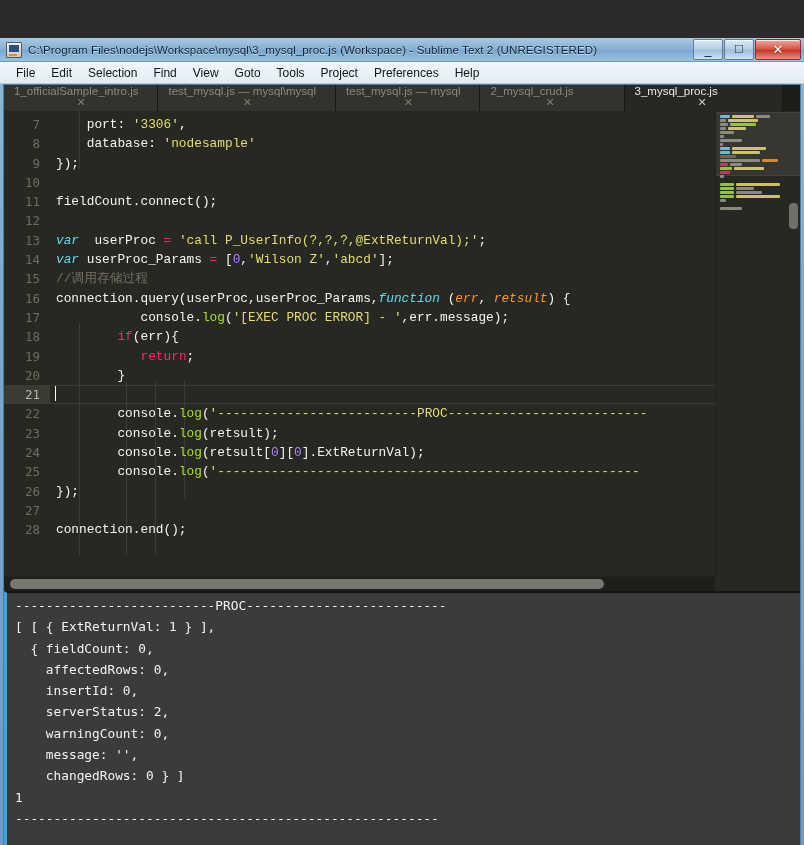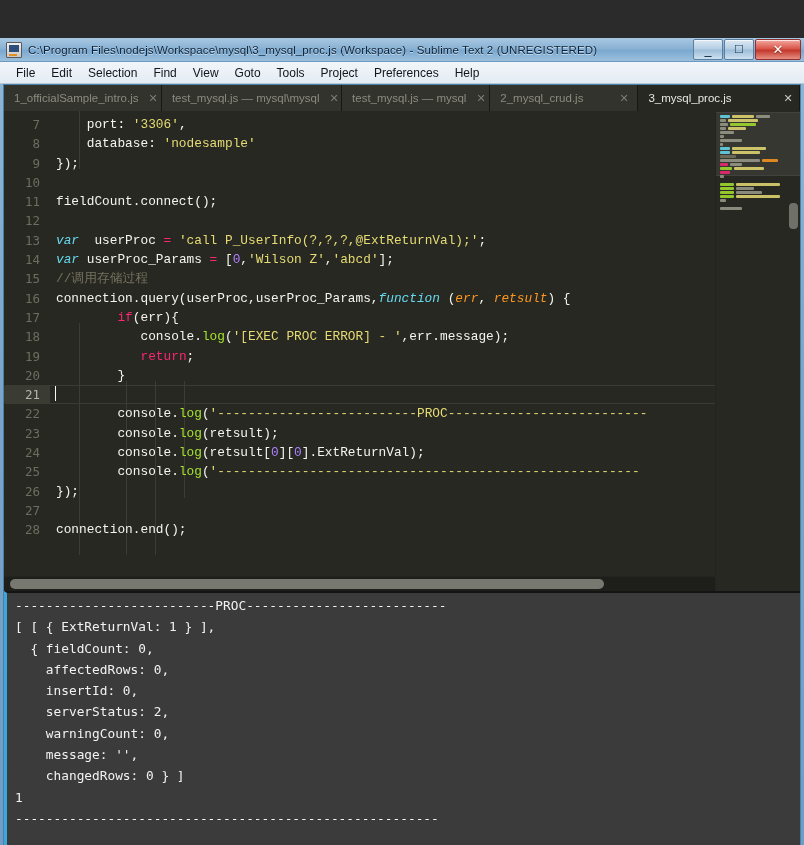--- a/index.html
+++ b/index.html
@@ -140,20 +140,21 @@
     display: flex;
     align-items: center;
     padding: 0 9px 0 10px;
     background: #32332c;
     border-right: 1px solid #171812;
     color: #8b8b80;
     font-size: 11.5px;
     white-space: nowrap;
     position: relative;
     min-width: 0;
+    flex-direction: column;
   }
   .tab.active {
     background: #272822;
     color: #e8e8e2;
   }
   .tab-label { margin-right: 10px; }
   .tab-close {
     font-size: 11px;
     color: #7d7d72;
     font-family: "DejaVu Sans", sans-serif;
@@ -464,23 +465,23 @@
             <div class="cline"> </div>
 
             <div class="cline"><span class="t-key">var</span><span class="t-pun">  userProc </span><span class="t-op">=</span><span class="t-pun"> </span><span class="t-str">'call P_UserInfo(?,?,?,@ExtReturnVal);'</span><span class="t-pun">;</span></div>
 
             <div class="cline"><span class="t-key">var</span><span class="t-pun"> userProc_Params </span><span class="t-op">=</span><span class="t-pun"> [</span><span class="t-num">0</span><span class="t-pun">,</span><span class="t-str">'Wilson Z'</span><span class="t-pun">,</span><span class="t-str">'abcd'</span><span class="t-pun">];</span></div>
 
             <div class="cline"><span class="t-com">//调用存储过程</span></div>
 
             <div class="cline"><span class="t-pun">connection.query(userProc,userProc_Params,</span><span class="t-key">function</span><span class="t-pun"> (</span><span class="t-param">err</span><span class="t-pun">, </span><span class="t-param">retsult</span><span class="t-pun">) {</span></div>
 
+            <div class="cline"><span class="t-pun">           console.</span><span class="t-fn">log</span><span class="t-pun">(</span><span class="t-str">'[EXEC PROC ERROR] - '</span><span class="t-pun">,err.message);</span></div>
+
             <div class="cline"><span class="t-pun">        </span><span class="t-kw">if</span><span class="t-pun">(err){</span></div>
-
-            <div class="cline"><span class="t-pun">           console.</span><span class="t-fn">log</span><span class="t-pun">(</span><span class="t-str">'[EXEC PROC ERROR] - '</span><span class="t-pun">,err.message);</span></div>
 
             <div class="cline"><span class="t-pun">           </span><span class="t-kw">return</span><span class="t-pun">;</span></div>
 
             <div class="cline"><span class="t-pun">        }</span></div>
 
             <div class="cline cur"><span class="caret"></span></div>
 
             <div class="cline"><span class="t-pun">        console.</span><span class="t-fn">log</span><span class="t-pun">(</span><span class="t-str">'--------------------------PROC--------------------------</span></div>
 
             <div class="cline"><span class="t-pun">        console.</span><span class="t-fn">log</span><span class="t-pun">(retsult);</span></div>

